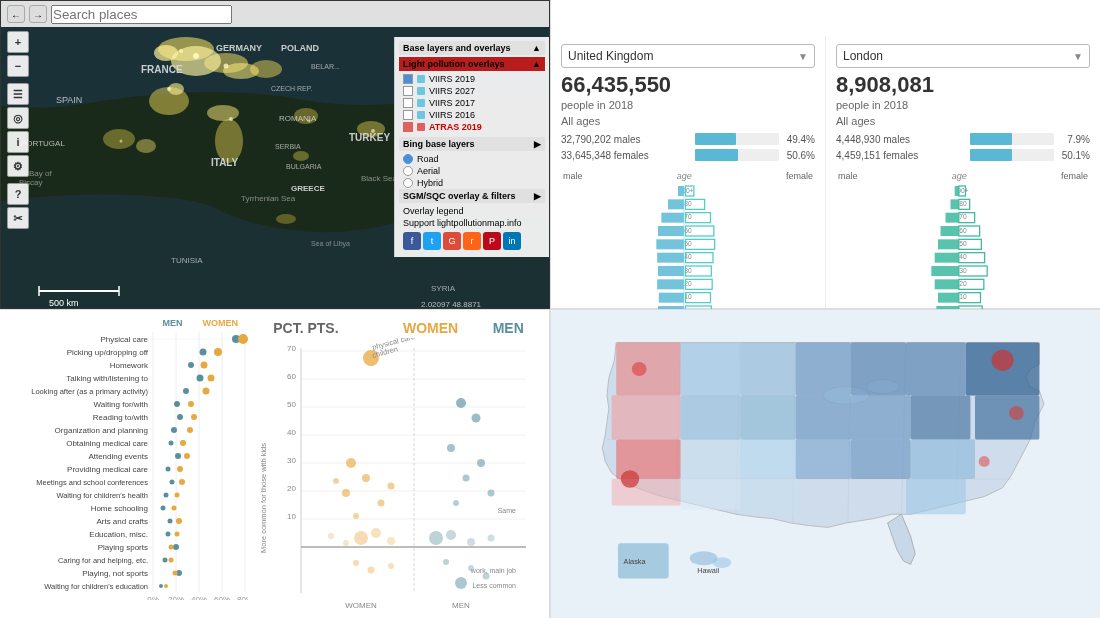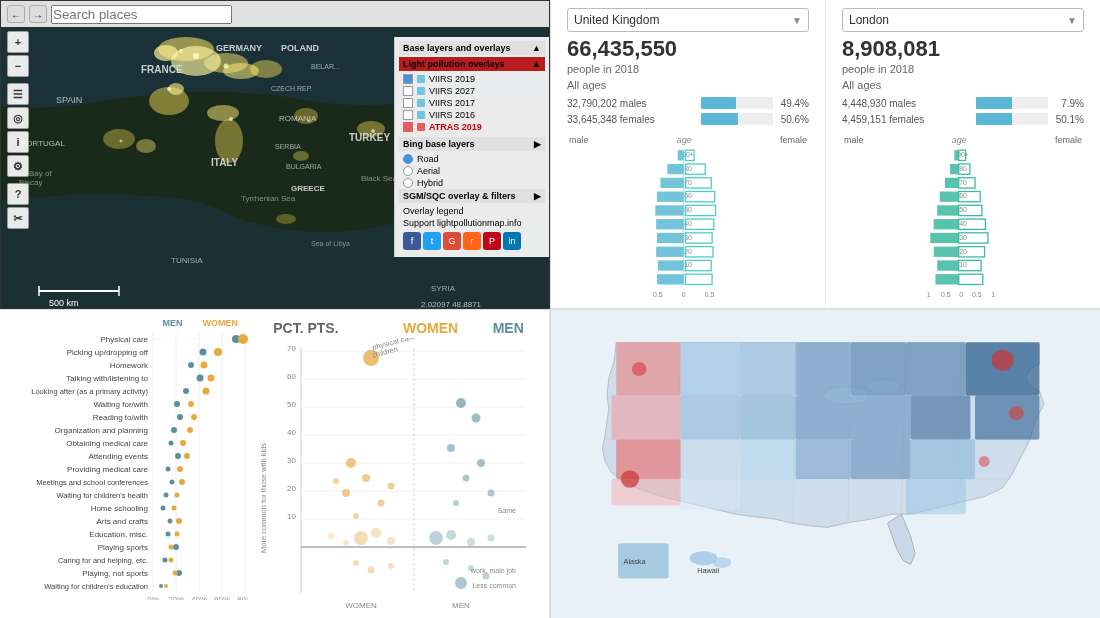--- a/index.html
+++ b/index.html
@@ -137,24 +137,25 @@
     
     #population-panel {
       background: #fff;
       border-left: 1px solid #ddd;
       border-bottom: 1px solid #ddd;
       display: flex;
       flex-direction: row;
     }
     .pop-half {
       flex: 1;
-      padding: 8px 16px;
+      padding: 8px 10px;
       border-right: 1px solid #eee;
       display: flex;
       flex-direction: column;
+      margin-top: 36px;
     }
     .pop-half:last-child { border-right: none; }
     .pop-dropdown {
       width: 100%;
       height: 24px;
       border: 1px solid #bbb;
       border-radius: 3px;
       font-size: 12px;
       padding: 0 6px;
       background: #fff;

